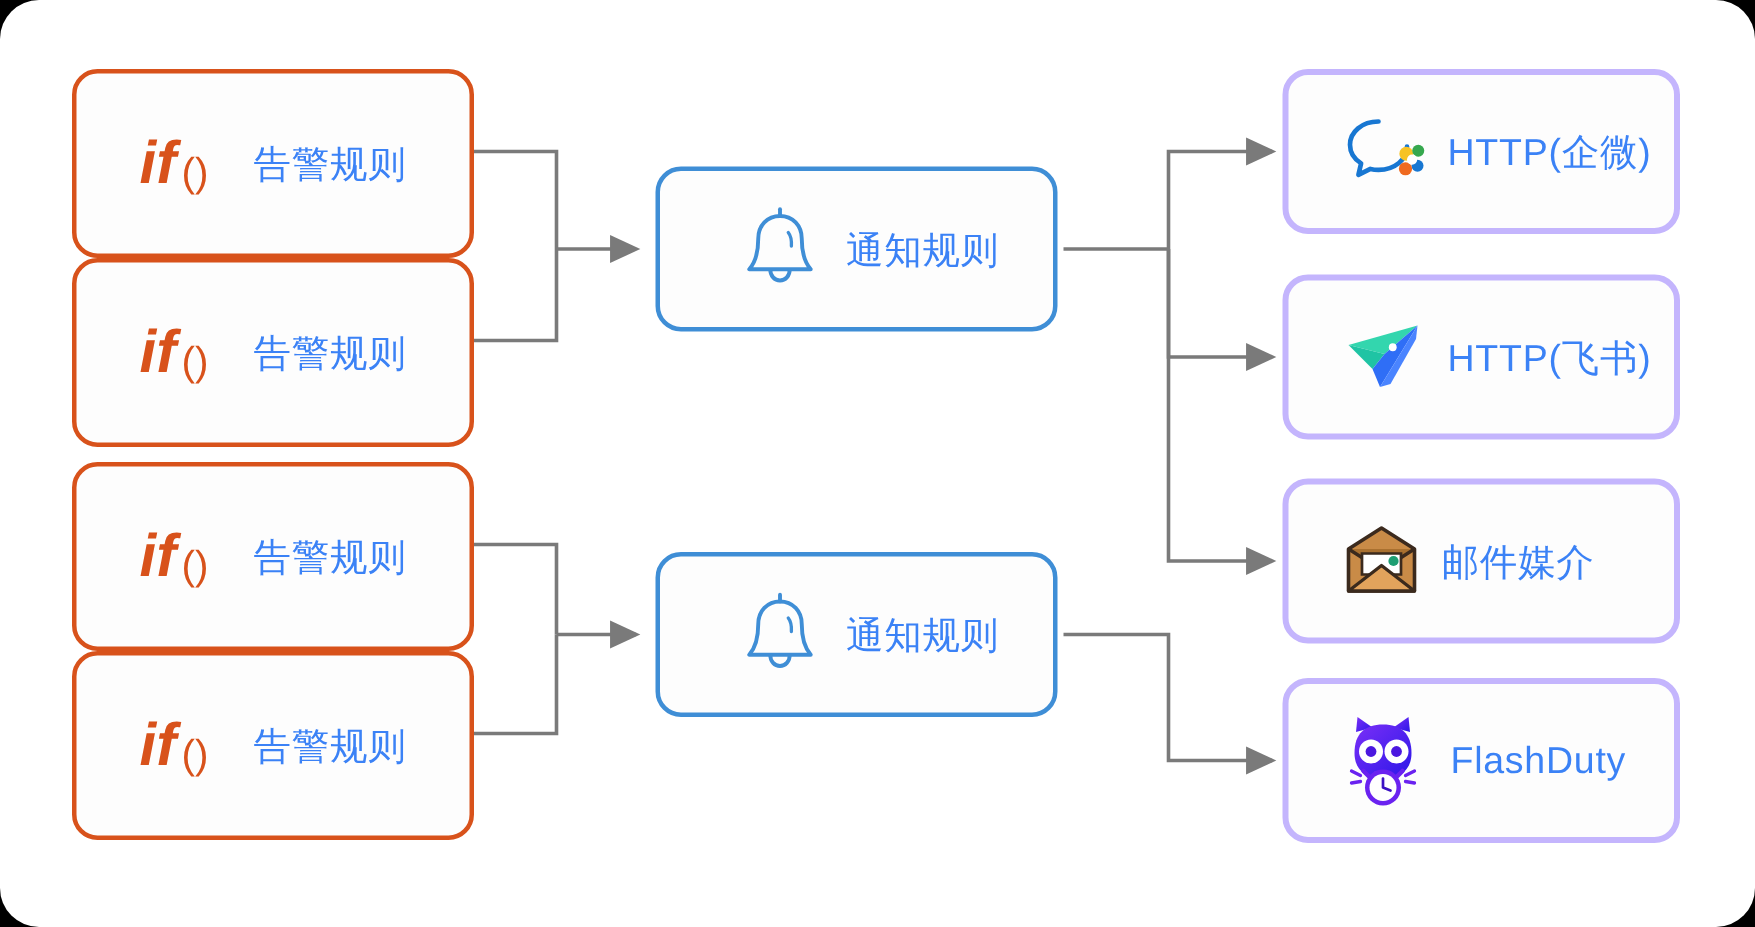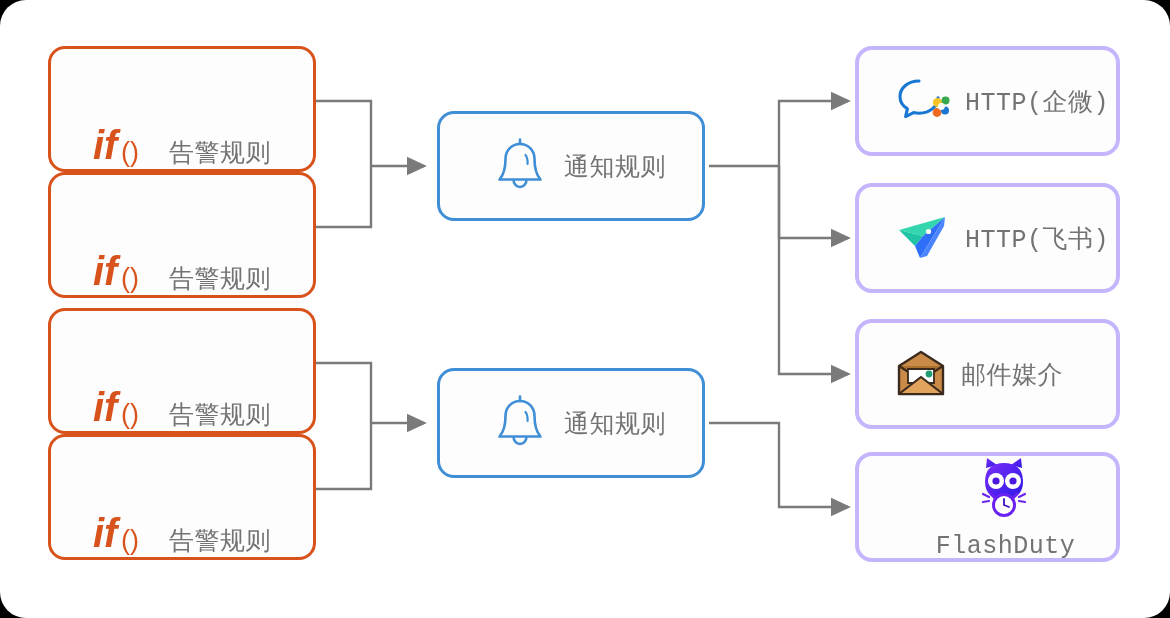--- a/index.html
+++ b/index.html
@@ -32,44 +32,42 @@
     display: flex;
     align-items: center;
     padding-left: 42px;
     gap: 18px;
   }
   .node.alert {
     border: 3px solid #d8521b;
     width: 268px;
     height: 126px;
     border-radius: 17px;
-    align-items: flex-end;
   }
   .node.notify {
     border: 3px solid #3f8ed6;
     width: 268px;
     height: 110px;
     border-radius: 17px;
     padding-left: 54px;
   }
   .node.target {
     border: 4px solid #c4b5fd;
     width: 265px;
     height: 110px;
     border-radius: 17px;
     padding-left: 36px;
     gap: 14px;
   }
 
   .node-label {
     font-size: 25px;
-    color: #737373;
+    color: #3b82f6;
     letter-spacing: 0.5px;
     white-space: nowrap;
-    font-family: Liberation Mono, monospace;
   }
   .node.target .node-label {
     font-size: 25px;
   }
 
   .icon-wrap {
     flex: 0 0 auto;
     display: flex;
     align-items: center;
     justify-content: center;
@@ -221,21 +219,21 @@
         <path d="M4 17 L26 3 L48 17 L48 45 L4 45 Z" fill="#c98b47" stroke="#3b2a1d" stroke-width="2.4" stroke-linejoin="round"></path>
         <path d="M4 17 L26 31 L48 17" fill="#a9702f" stroke="#3b2a1d" stroke-width="2.2" stroke-linejoin="round"></path>
         <path d="M13 20 L39 20 L39 34 L13 34 Z" fill="#ffffff" stroke="#3b2a1d" stroke-width="1.8"></path>
         <circle cx="34" cy="25" r="3.4" fill="#1e9e72"></circle>
         <path d="M4 45 L26 28 L48 45 Z" fill="#e2a35c" stroke="#3b2a1d" stroke-width="2.2" stroke-linejoin="round"></path>
       </svg>
     </span>
     <span class="node-label">邮件媒介</span>
   </div>
 
-  <div class="node target" style="left:855px; top:452px;flex-direction:column;">
+  <div class="node target" style="left:855px; top:452px;">
     <span class="icon-wrap">
       <svg width="58" height="62" viewBox="0 0 58 62">
         <defs>
           <linearGradient id="fdg" x1="0" y1="0" x2="1" y2="1">
             <stop offset="0%" stop-color="#7b2ff7"></stop>
             <stop offset="100%" stop-color="#2b17e8"></stop>
           </linearGradient>
         </defs>
         <path d="M9 12 L10 2 L20 9 Z" fill="url(#fdg)"></path>
         <path d="M45 12 L44 2 L34 9 Z" fill="url(#fdg)"></path>

